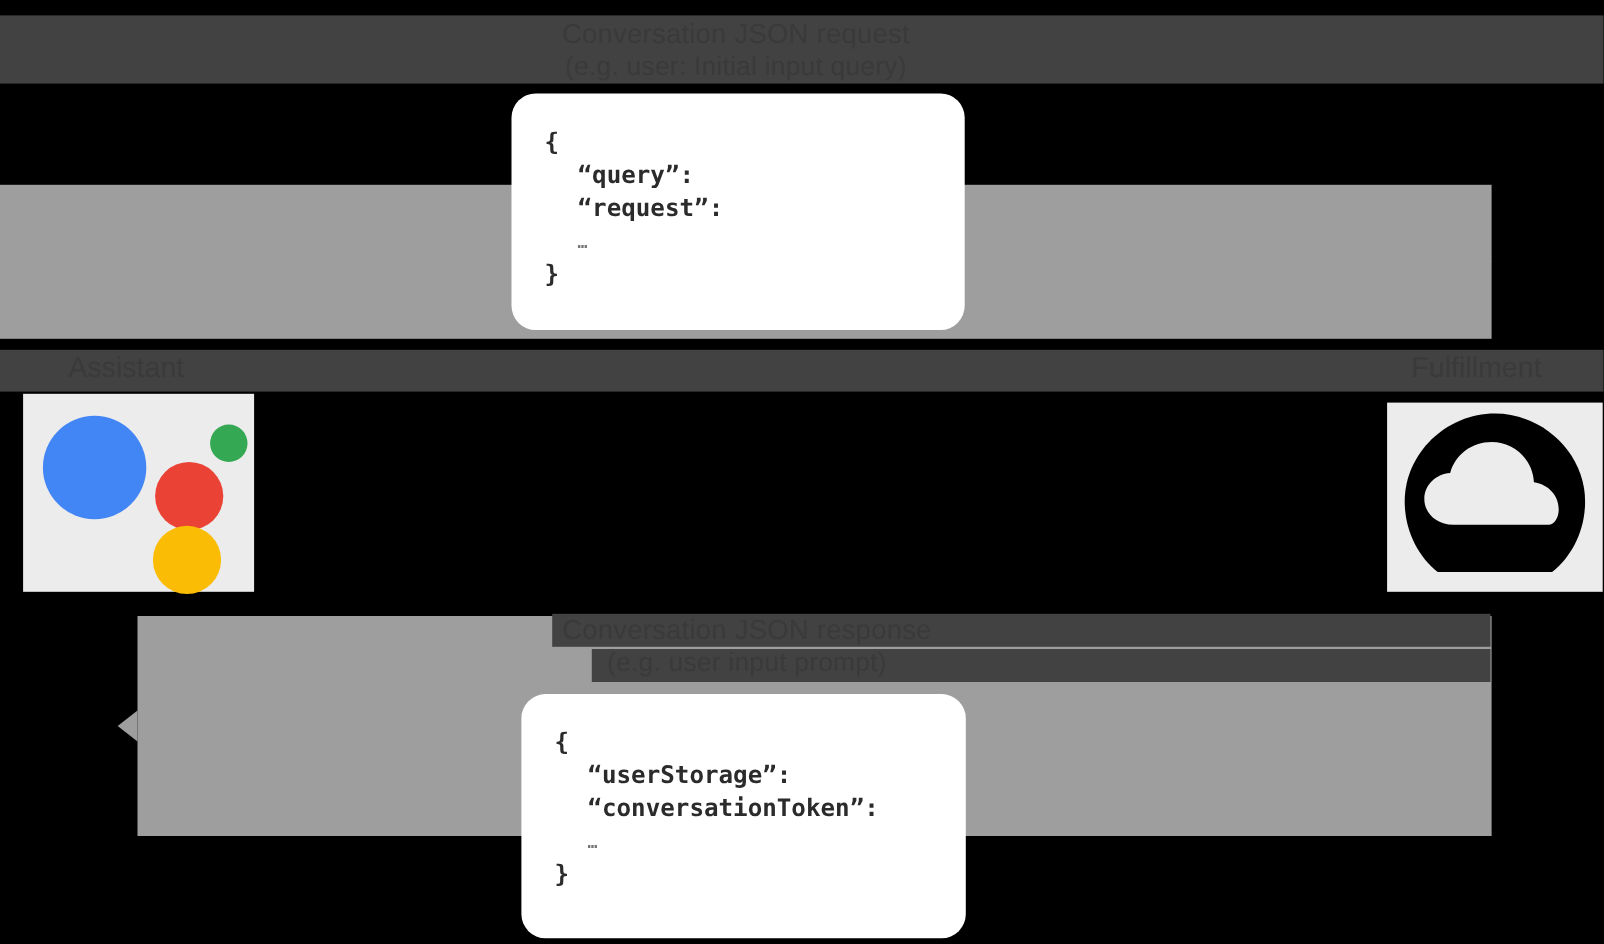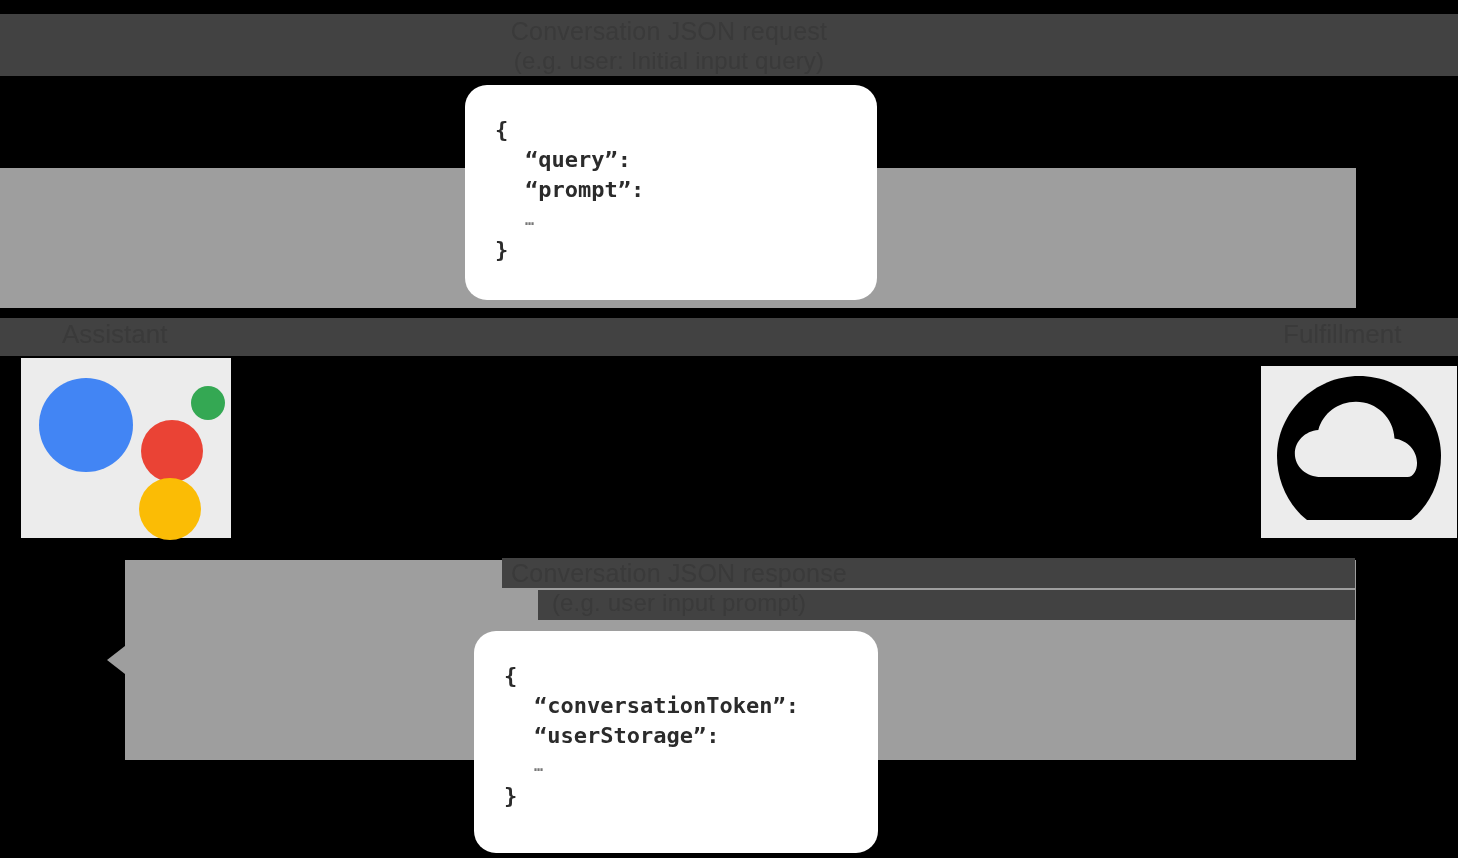--- a/index.html
+++ b/index.html
@@ -116,21 +116,21 @@
     <span>Conversation JSON request</span>
     <span class="line2">(e.g. user: Initial input query)</span>
   </div>
 
   <div class="arrow-body" style="left:0; top:168px; width:1356px; height:140px;"></div>
   <div class="arrow-head right" style="left:1326px; top:212px;"></div>
 
   <div class="code-card" style="left:465px; top:85px; width:412px; height:215px;">
     <div class="ln">{</div>
     <div class="ln indent">“query”:</div>
-    <div class="ln indent">“prompt”:</div>
+    <div class="ln indent">“request”:</div>
     <div class="ln dots">…</div>
     <div class="ln">}</div>
   </div>
 
   <div class="band" style="left:0; top:318px; width:1458px; height:38px;"></div>
 
   <div class="side-label" style="left:62px; top:319px;">Assistant</div>
   <div class="side-label" style="left:1283px; top:319px;">Fulfillment</div>
 
   <div class="tile assistant-tile">
@@ -155,19 +155,19 @@
   <div class="band" style="left:502px; top:558px; width:853px; height:30px;"></div>
   <div class="band" style="left:538px; top:590px; width:817px; height:30px;"></div>
 
   <div class="caption" style="left:434px; top:558px; width:490px;">
     <span>Conversation JSON response</span>
     <span class="line2">(e.g. user input prompt)</span>
   </div>
 
   <div class="code-card" style="left:474px; top:631px; width:404px; height:222px;">
     <div class="ln">{</div>
+    <div class="ln indent">“userStorage”:</div>
     <div class="ln indent">“conversationToken”:</div>
-    <div class="ln indent">“userStorage”:</div>
     <div class="ln dots">…</div>
     <div class="ln">}</div>
   </div>
 
 </div>
 
 </body></html>

